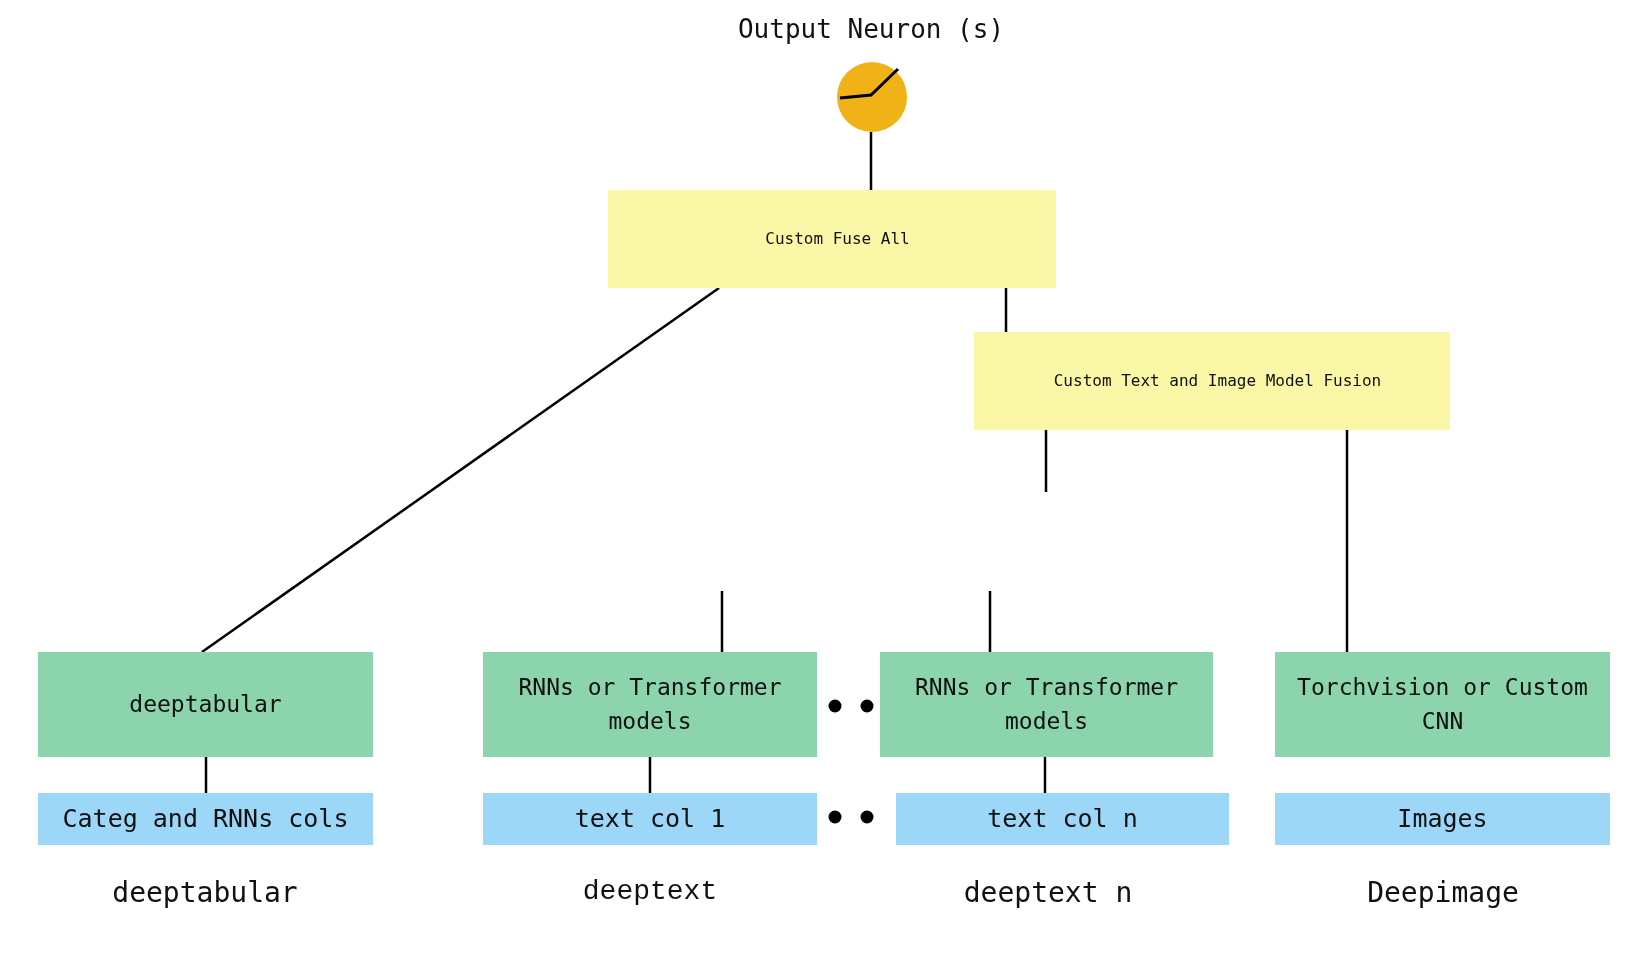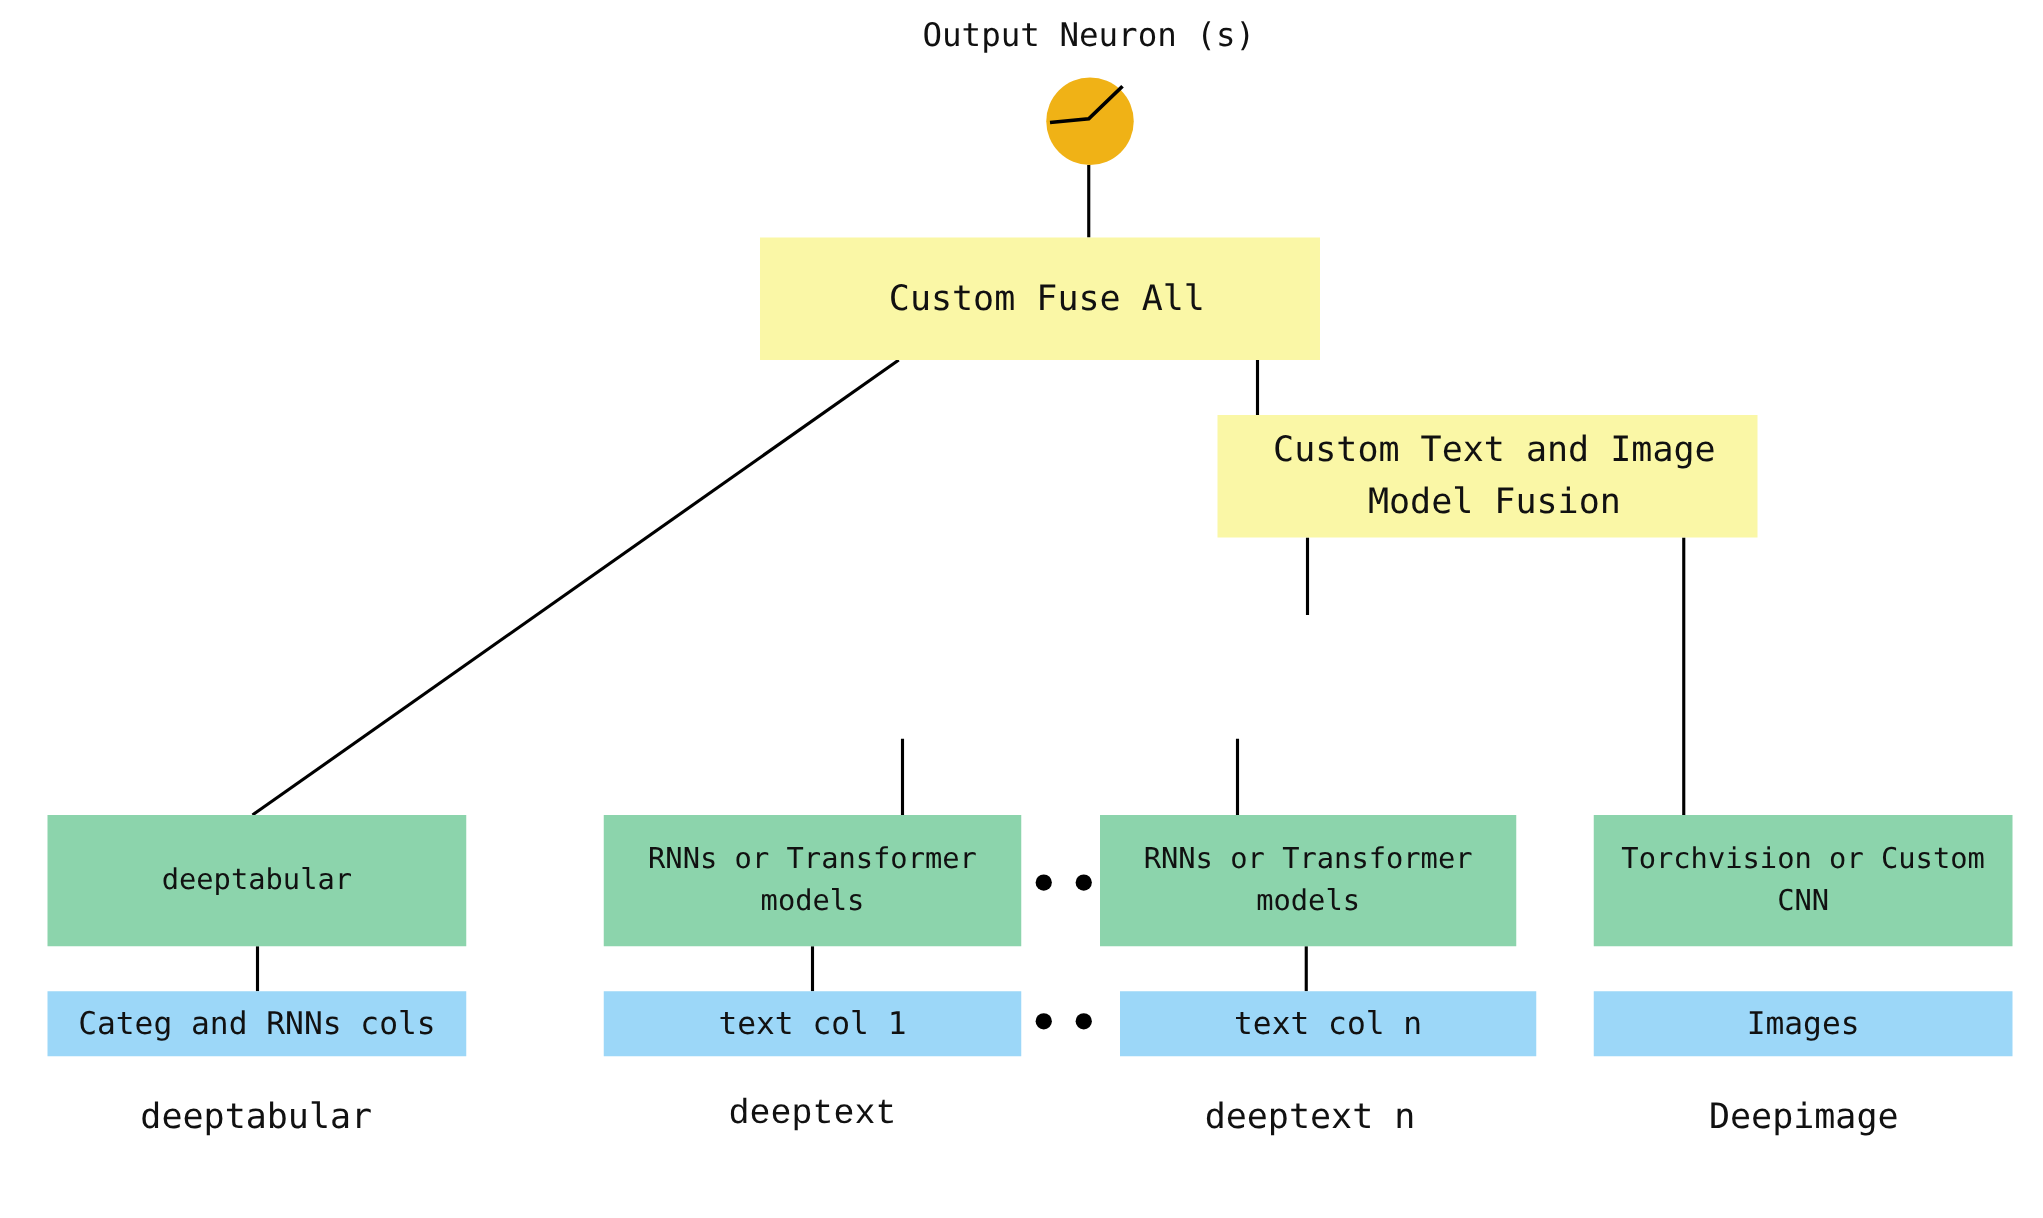--- a/index.html
+++ b/index.html
@@ -34,21 +34,21 @@
     position: absolute;
     display: flex;
     align-items: center;
     justify-content: center;
     text-align: center;
     box-sizing: border-box;
     padding: 4px 8px;
     line-height: 1.45;
     white-space: normal;
   }
-  .node.yellow { background: var(--yellow_node); font-size: 28px; padding-left: 19px; }
+  .node.yellow { background: var(--yellow_node); font-size: 16px; padding-left: 19px; }
   .node.green  { background: var(--green_node);  font-size: 23px; }
   .node.blue   { background: var(--blue_node);   font-size: 25px; }
   .diagram-title {
     position: absolute;
     top: 14px;
     left: 871px;
     transform: translateX(-50%);
     font-size: 26px;
     white-space: nowrap;
     text-align: center;
@@ -95,21 +95,21 @@
       <circle cx="867" cy="706" r="6.5" fill="var(--line)"></circle>
       <circle cx="835" cy="817" r="6.5" fill="var(--line)"></circle>
       <circle cx="867" cy="817" r="6.5" fill="var(--line)"></circle>
     </g>
   </svg>
 
   <div class="diagram-title">Output Neuron (s)</div>
 
   <div class="node yellow" style="left:608px; top:190px; width:448px; height:98px;">Custom Fuse All</div>
 
-  <div class="node yellow" style="left:974px; top:332px; width:432px; height:98px;">Custom Text and Image Model Fusion</div>
+  <div class="node yellow" style="left:974px; top:332px; width:476px; height:98px;">Custom Text and Image Model Fusion</div>
 
 
   <div class="node green" style="left:38px; top:652px; width:335px; height:105px;">deeptabular</div>
 
   <div class="node green" style="left:483px; top:652px; width:334px; height:105px;">RNNs or Transformer models</div>
 
   <div class="node green" style="left:880px; top:652px; width:333px; height:105px;">RNNs or Transformer models</div>
 
   <div class="node green" style="left:1275px; top:652px; width:335px; height:105px;">Torchvision or Custom CNN</div>
 

